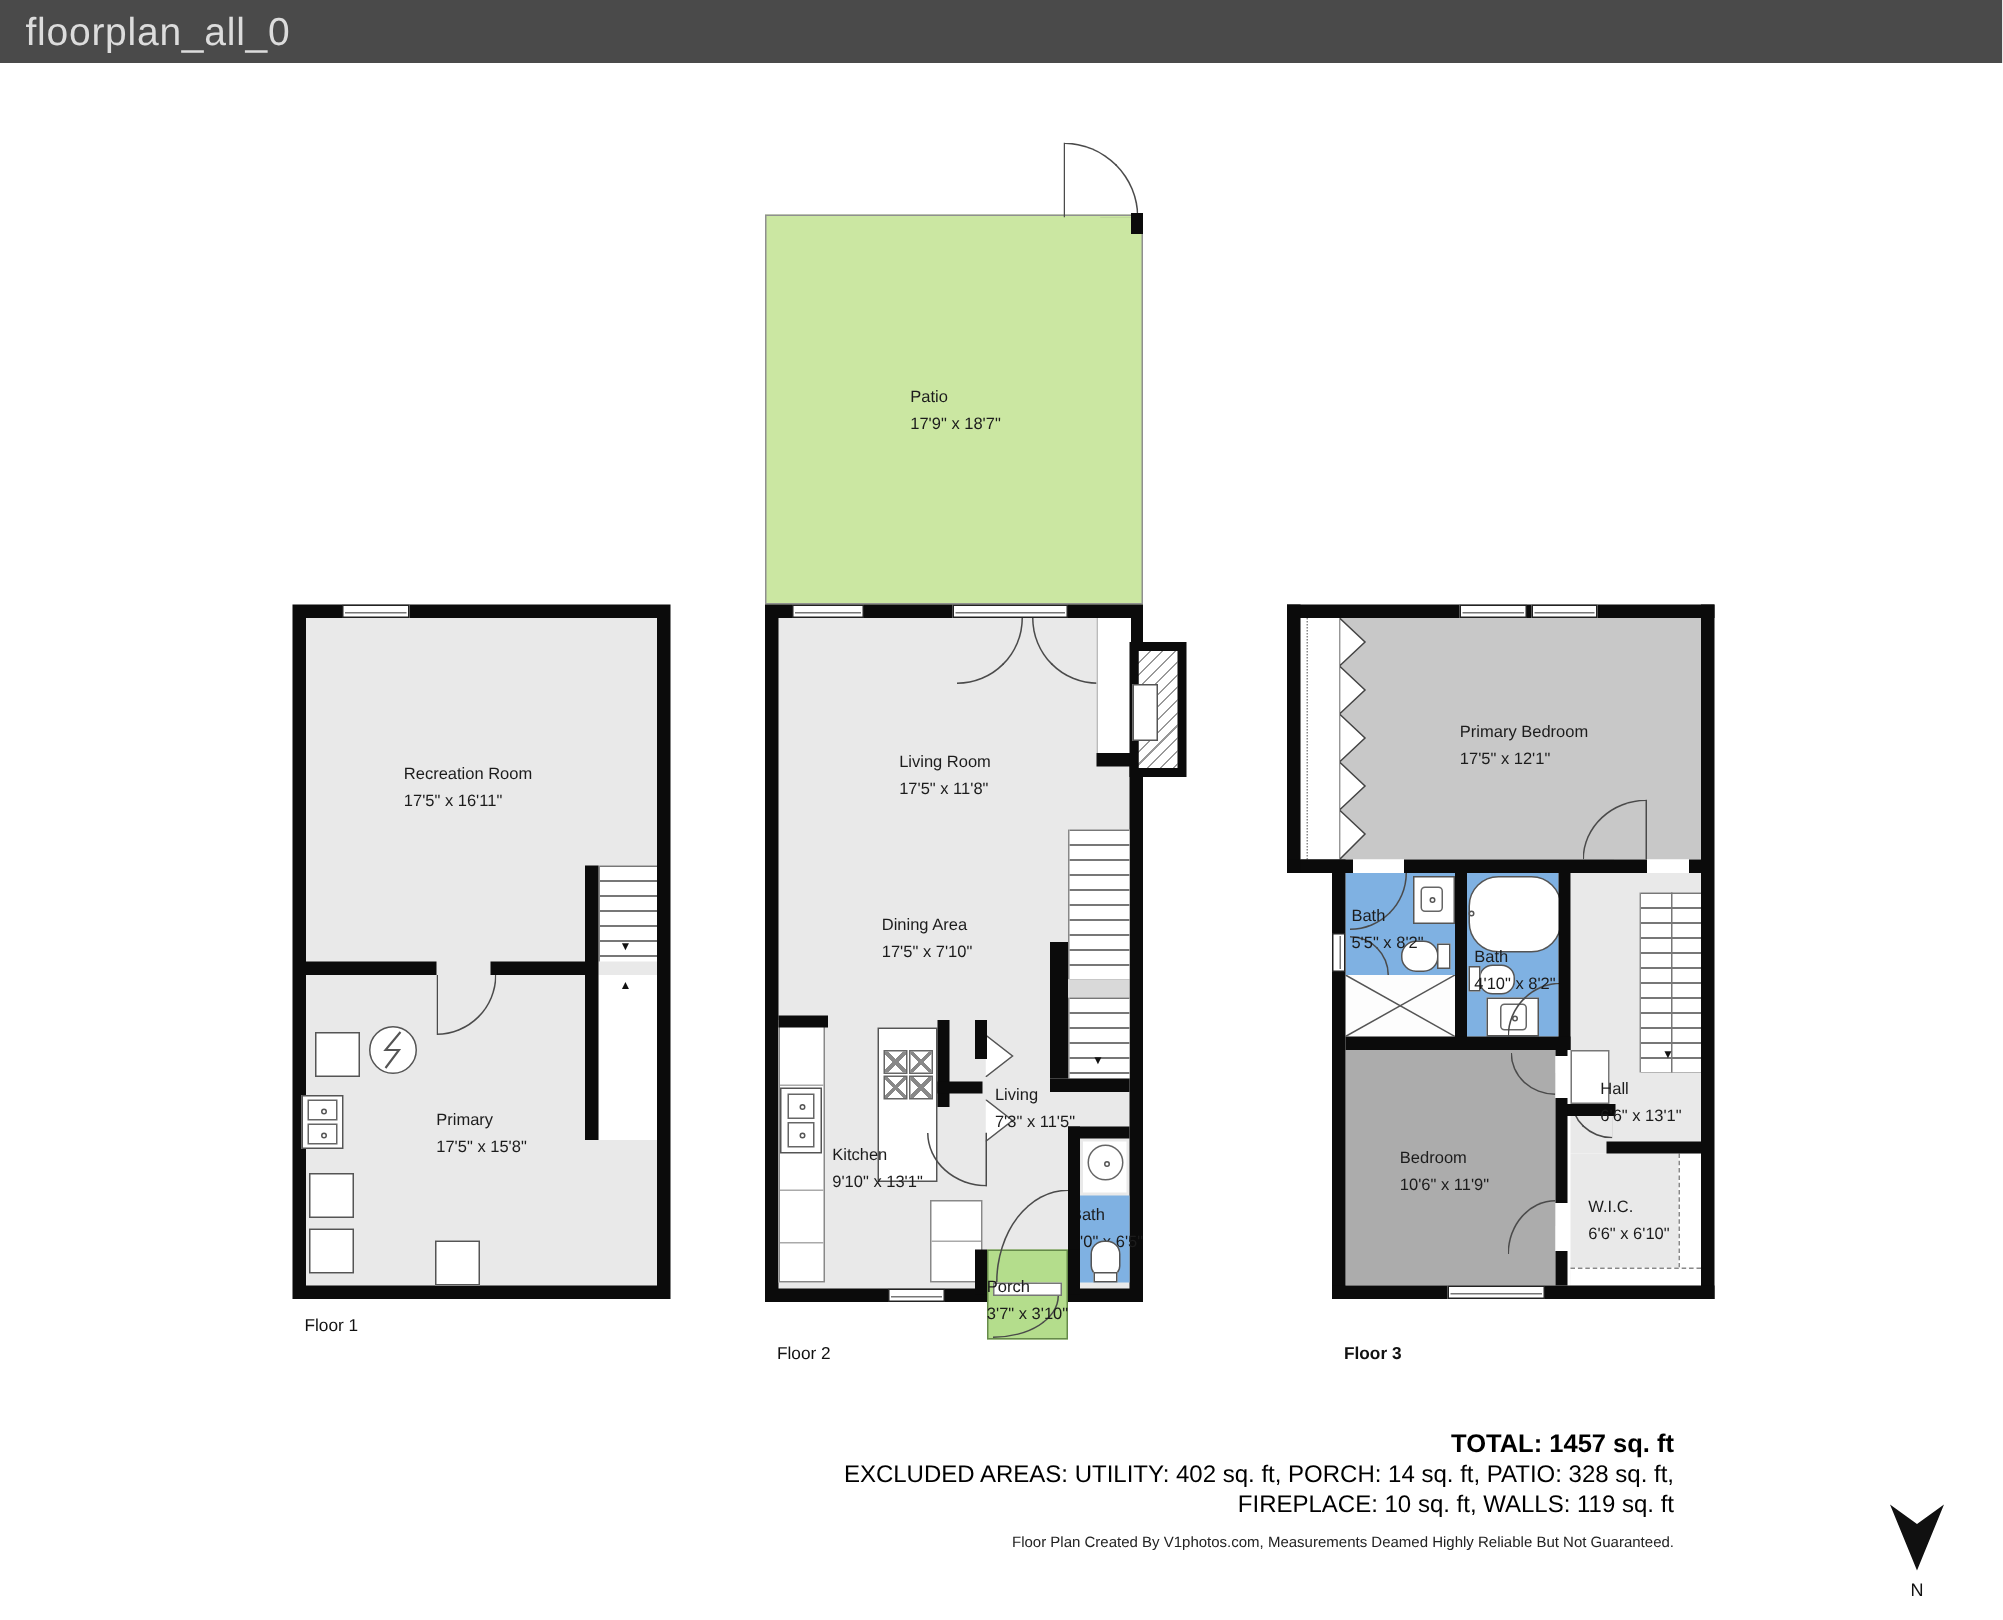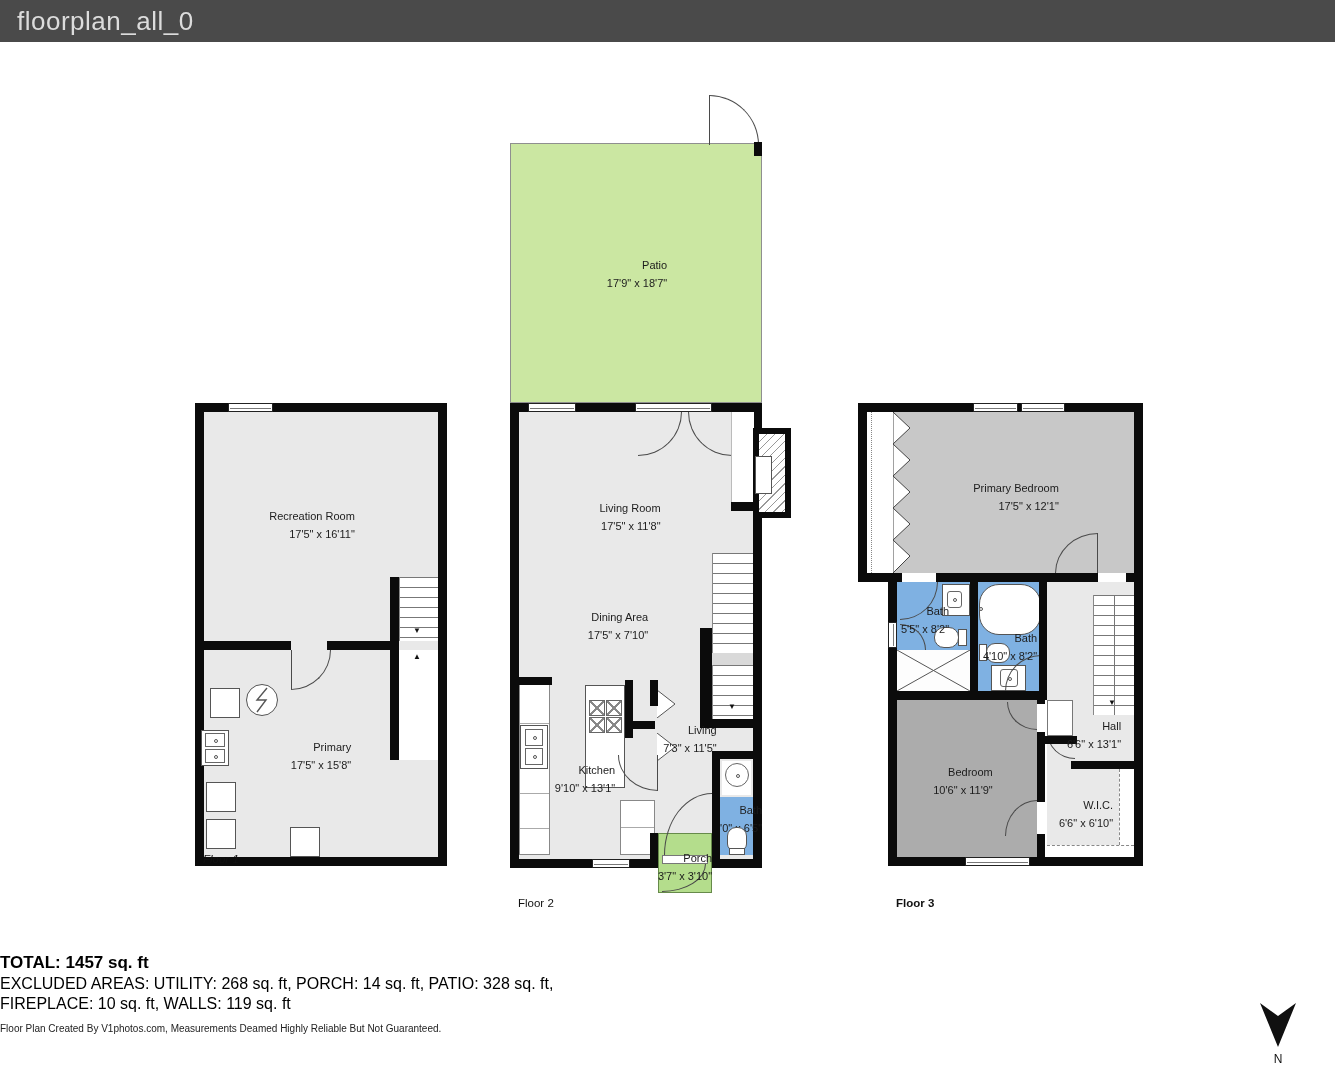--- a/index.html
+++ b/index.html
@@ -15,29 +15,29 @@
   .fx{position:absolute;background:#fff;border:1px solid #555;box-sizing:border-box;z-index:2;}
   .basin{position:absolute;background:#fff;border:1px solid #666;box-sizing:border-box;}
   .dot{position:absolute;width:4px;height:4px;border:1px solid #555;border-radius:50%;box-sizing:border-box;background:#fff;}
   .arc{position:absolute;box-sizing:border-box;border:0 solid #4a4a4a;z-index:2;background:transparent;}
   .h-tl{border-bottom-width:1.5px;border-right-width:1.5px;border-bottom-right-radius:100% 100%;}
   .h-tr{border-bottom-width:1.5px;border-left-width:1.5px;border-bottom-left-radius:100% 100%;}
   .h-bl{border-top-width:1.5px;border-right-width:1.5px;border-top-right-radius:100% 100%;}
   .h-br{border-top-width:1.5px;border-left-width:1.5px;border-top-left-radius:100% 100%;}
   .treads{position:absolute;background-color:#fff;background-image:repeating-linear-gradient(to bottom,#777 0,#777 1px,transparent 1px,transparent 10px);border-left:1px solid #888;box-sizing:border-box;z-index:2;}
   .tcenter{position:absolute;top:0;bottom:0;left:50%;border-left:1px solid #777;}
-  .room-label{position:absolute;transform:translateX(-50%);text-align:right;font-size:11px;line-height:18px;color:#1c1c1c;white-space:nowrap;z-index:4;}
+  .room-label{position:absolute;transform:translateX(-50%);text-align:left;font-size:11px;line-height:18px;color:#1c1c1c;white-space:nowrap;z-index:4;}
   .room-label.under{z-index:1;}
   .floor-label{position:absolute;font-size:11.5px;color:#111;z-index:2;}
   .arr{position:absolute;font-size:8px;line-height:8px;color:#111;z-index:4;}
   .toilet{position:absolute;background:#fff;border:1px solid #555;border-radius:45%;box-sizing:border-box;z-index:2;}
   .tank{position:absolute;background:#fff;border:1px solid #555;box-sizing:border-box;z-index:2;}
   #header{position:absolute;left:0;top:0;width:1335px;height:42px;background:#4a4a4a;z-index:10;}
   #header .title{position:absolute;left:17px;top:0;line-height:42px;font-size:26px;font-weight:300;color:#dcdcdc;letter-spacing:0.5px;}
-  #summary{position:absolute;left:0;top:952px;width:1116px;text-align:left;color:#000;z-index:5;}
+  #summary{position:absolute;left:0;top:952px;width:1116px;text-align:right;color:#000;z-index:5;}
   #summary .l1{font-size:17px;font-weight:700;line-height:22px;}
   #summary .ln{font-size:16px;font-weight:400;line-height:19.5px;}
   #summary .credit{margin-top:10px;font-size:10px;color:#222;}
   .hatch{position:absolute;border:6px solid #0b0b0b;box-sizing:border-box;background:repeating-linear-gradient(135deg,#fff 0 5px,#999 5px 6px);z-index:3;}
 </style>
 </head>
 <body>
 
 <div id="canvas">
 
@@ -79,21 +79,21 @@
 
     <div class="room-label" style="left:117px;top:104px;">
       <div>Recreation Room</div>
       <div>17'5" x 16'11"</div>
     </div>
     <div class="room-label" style="left:126px;top:335px;">
       <div>Primary</div>
       <div>17'5" x 15'8"</div>
     </div>
   </div>
-  <div class="floor-label" style="left:203px;top:853px;font-style:italic;">Floor 1</div>
+  <div class="floor-label" style="left:203px;top:878px;">Floor 1</div>
 
   <div class="plan" style="left:510px;top:143px;width:252px;height:260px;background:#cbe7a2;border:1px solid #8f8f8f;box-sizing:border-box;">
     <div class="arc h-bl" style="left:198px;top:-49px;width:50px;height:50px;border-left:1.5px solid #4a4a4a;"></div>
     <div class="wall" style="left:243px;top:-2px;width:8px;height:14px;"></div>
     <div class="room-label" style="left:126px;top:112px;">
       <div>Patio</div>
       <div>17'9" x 18'7"</div>
     </div>
   </div>
 
@@ -306,21 +306,21 @@
     <div class="fill" style="left:189px;top:442px;width:87px;height:12px;background:#fff;border-top:1px dashed #888;box-sizing:border-box;z-index:2;"></div>
     <div class="room-label" style="left:228px;top:393px;">
       <div>W.I.C.</div>
       <div>6'6" x 6'10"</div>
     </div>
   </div>
   <div class="floor-label" style="left:896px;top:897px;font-weight:bold;">Floor 3</div>
 
   <div id="summary">
     <div class="l1">TOTAL: 1457 sq. ft</div>
-    <div class="ln">EXCLUDED AREAS: UTILITY: 268 sq. ft, PORCH: 14 sq. ft, PATIO: 328 sq. ft,</div>
+    <div class="ln">EXCLUDED AREAS: UTILITY: 402 sq. ft, PORCH: 14 sq. ft, PATIO: 328 sq. ft,</div>
     <div class="ln">FIREPLACE: 10 sq. ft, WALLS: 119 sq. ft</div>
     <div class="credit">Floor Plan Created By V1photos.com, Measurements Deamed Highly Reliable But Not Guaranteed.</div>
   </div>
 
   <div class="abs" style="left:1258px;top:1000px;width:40px;text-align:center;z-index:5;">
     <svg width="38" height="48" viewBox="0 0 38 48">
         <polygon points="1,3 19,16 37,3 19,47" fill="#101010"></polygon>
       </svg>
     <div style="font-size:12px;color:#111;">N</div>
   </div>

